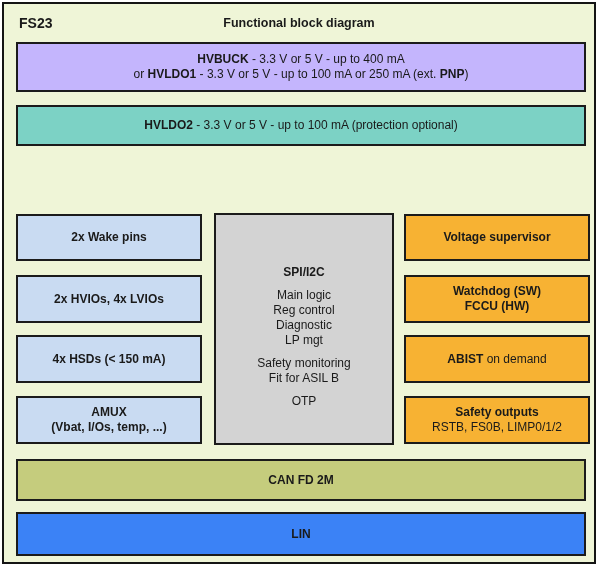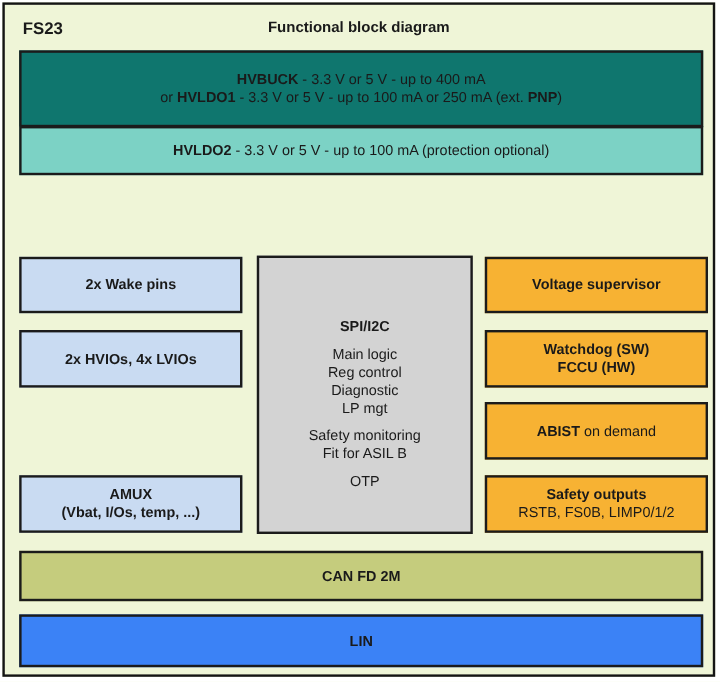--- a/index.html
+++ b/index.html
@@ -27,21 +27,21 @@
     position: absolute;
     border: 2px solid #1b1b1b;
     display: flex; flex-direction: column;
     align-items: center; justify-content: center;
     text-align: center;
     font-size: 12px; line-height: 15px;
   }
 
   .block.full { left: 12px; width: 570px; }
 
-  .hvbuck { top: 38px; height: 64px; background: #0f766e; }
+  .hvbuck { top: 38px; height: 50px; background: #c4b5fd; }
   .hvldo2 { top: 101px; height: 41px; background: #7cd2c5; }
   .hvldo3 { top: 154px; height: 42px; background: #7cd2c5; }
 
   .io    { left: 12px;  width: 186px; background: #c9dbf2; font-weight: bold; }
   .safe  { left: 400px; width: 186px; background: #f7b233; }
   .row1 { top: 210px; height: 47px; }
   .row2 { top: 271px; height: 48px; }
   .row3 { top: 331px; height: 48px; }
   .row4 { top: 392px; height: 48px; }
 
@@ -73,20 +73,23 @@
   <div class="block full hvldo2">
     <div><b>HVLDO2</b><span> - 3.3 V or 5 V - up to 100 mA (protection optional)</span></div>
   </div>
 
 
   <div class="block io row1">
     <div>2x Wake pins</div>
   </div>
   <div class="block io row2">
     <div>2x HVIOs, 4x LVIOs</div>
+  </div>
+  <div class="block io row3">
+    <div>4x HSDs (&lt; 150 mA)</div>
   </div>
   <div class="block io row4">
     <div>AMUX</div>
     <div>(Vbat, I/Os, temp, ...)</div>
   </div>
 
   <div class="block logic">
     <div class="group">
       <b>SPI/I2C</b>
     </div>

